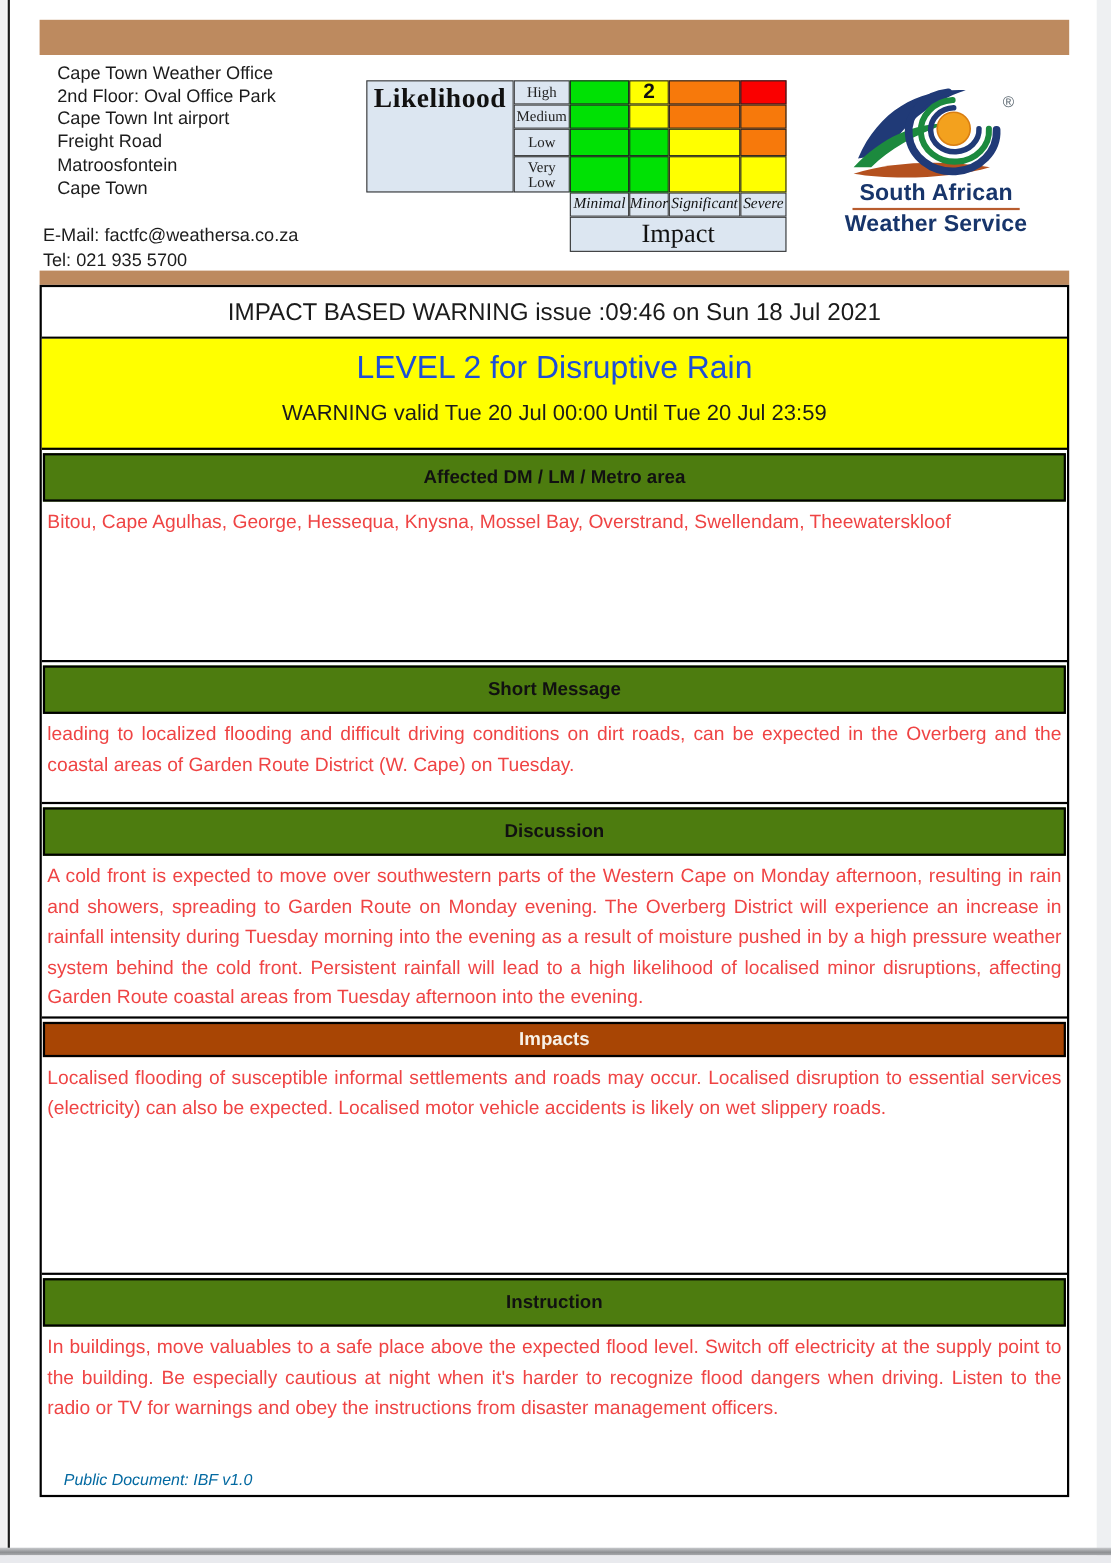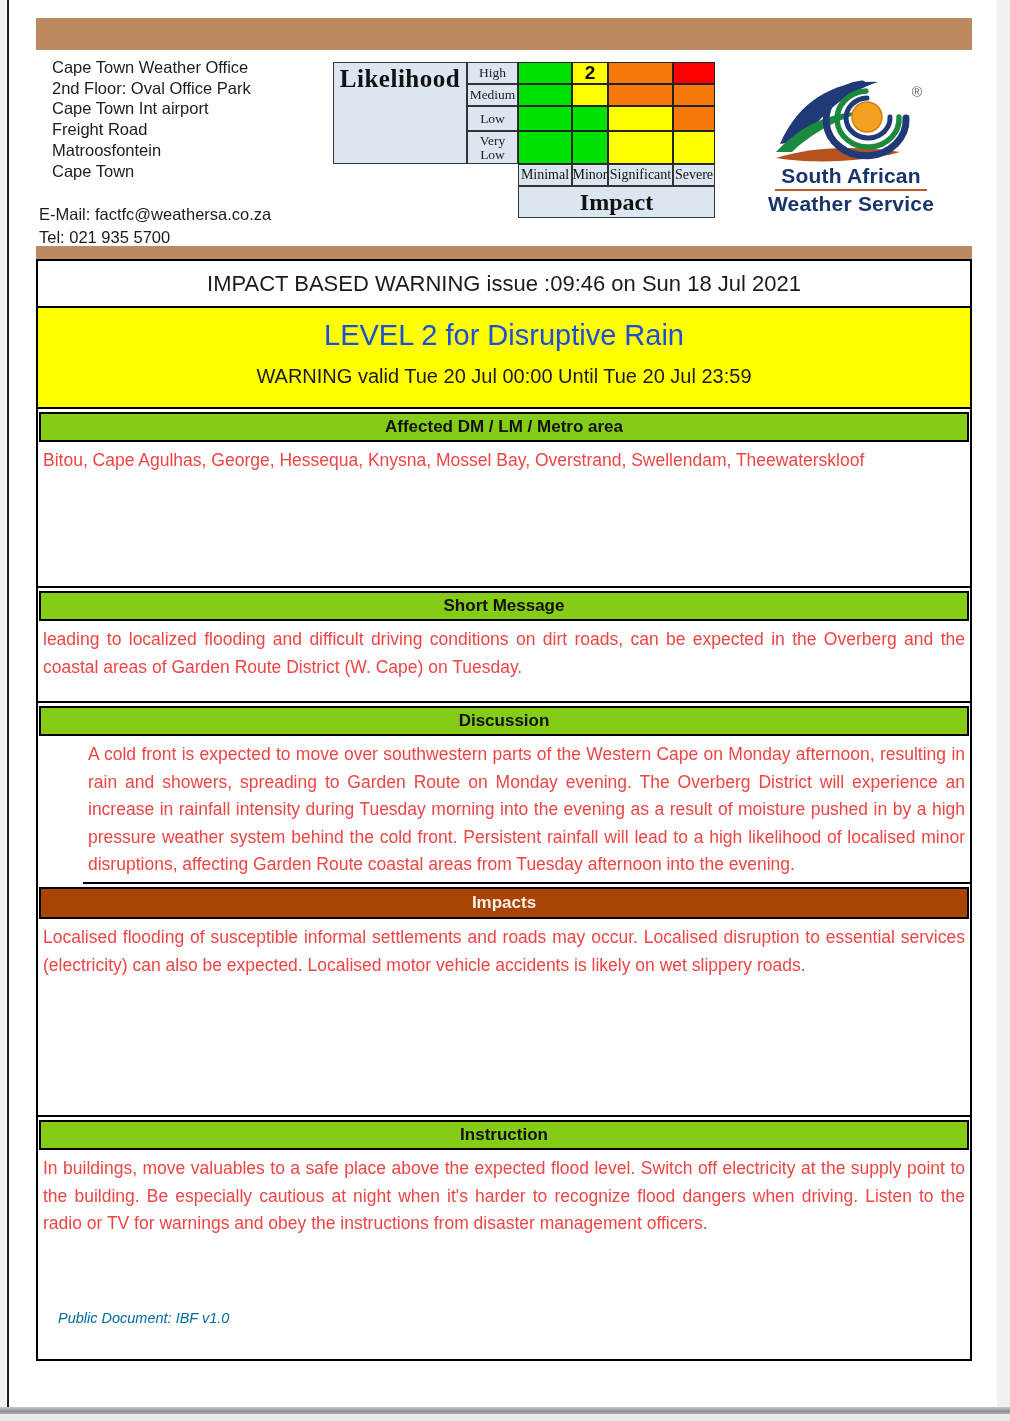--- a/index.html
+++ b/index.html
@@ -13,59 +13,59 @@
                  background:linear-gradient(#c7c9cc,#8e9093 60%,#aaacaf); }
   .bottom-strip{ position:absolute; left:0; top:1414px; width:1010px; height:7px; background:#e9eaee; }
 
   .brown-bar-1 { position:absolute; left:36px; top:18px;  width:936px; height:32px; background:#bd8a5f; }
   .brown-bar-2 { position:absolute; left:36px; top:246px; width:936px; height:13px; background:#bd8a5f; }
 
   .address { position:absolute; left:52px; top:57px; font-size:16.5px; line-height:20.7px; color:#1c1c1c; }
   .contact { position:absolute; left:39px; top:203px; font-size:16.5px; line-height:23px; color:#1c1c1c; }
 
   
-  .matrix { position:absolute; left:333px; top:62px;
+  .matrix { position:absolute; left:333px; top:73px;
             display:grid;
             grid-template-columns:134px 51px 54px 36px 65px 42px;
             grid-template-rows:22px 22px 25px 33px 22px 32px;
             font-family:"Liberation Serif", serif; }
   .m-box  { border:1px solid #333; display:flex; align-items:center; justify-content:center; text-align:center; }
   .m-label-bg { background:#dce6f1; }
   .m-likelihood { grid-area:1/1/5/2; font-weight:bold; font-size:25px; align-items:flex-start; padding-top:2px; letter-spacing:.5px; }
   .m-rowlab { grid-column:2/3; font-size:13.5px; line-height:14px; color:#222; }
-  .m-collab { grid-row:5/6; font-size:14px; }
-  .m-impact { grid-area:6/3/7/7; font-weight:bold; font-size:24px; }
+  .m-collab { grid-row:5/6; font-size:14px;font-style:italic; }
+  .m-impact { grid-area:6/3/7/7; font-weight:normal; font-size:24px; }
   .m-cell   { border:1px solid #222; display:flex; align-items:center; justify-content:center;
               font-family:"Liberation Sans", sans-serif; font-weight:bold; font-size:19px; color:#111; }
 
   
   .logo { position:absolute; left:762px; top:72px; width:178px; height:150px; text-align:center; }
   .logo svg { display:block; margin:0 auto; }
   .logo-reg { position:absolute; right:18px; top:12px; font-size:14px; color:#5b6770; }
   .logo-text { font-weight:bold; color:#17356b; font-size:21px; line-height:24px; letter-spacing:.2px; }
   .logo-underline { width:152px; height:2px; background:#b85c2e; margin:1px auto 1px auto; }
 
   
   .doc { position:absolute; left:36px; top:259px; width:936px; height:1102px;
          border:2.5px solid #000; background:#fff; display:flex; flex-direction:column; }
   .issue-box  { height:47px; border-bottom:2.5px solid #000; display:flex; align-items:center; justify-content:center;
                 font-size:22px; color:#1b1b1b; }
   .level-box  { height:101px; border-bottom:2.5px solid #000; background:#ffff00; text-align:center; }
   .level-title{ font-size:29px; margin-top:11px; color:#1d4ed8; }
   .valid-line { font-size:20px; margin-top:13px; color:#1b1b1b; }
 
-  .sec-header { border:2px solid #000; margin:3px 1px 0 1px; height:30px;
-                background:#84cc16; display:flex; align-items:center; justify-content:center;
+  .sec-header { border:2px solid #000; margin:3px 1px 0 1px; height:44px;
+                background:#4d7c0f; display:flex; align-items:center; justify-content:center;
                 font-weight:bold; font-size:17px; }
   .sec-header.brown { background:#a84504; color:#f8f1e7; height:32px; }
   .sec-body  { padding:5px 5px 0 5px; font-size:17.5px; line-height:27.5px;
                text-align:justify; color:#ef4444; }
   .b-affected    { height:146px; border-bottom:2.5px solid #000; }
   .b-short       { height:82px;  border-bottom:2.5px solid #000; }
-  .b-discussion  { height:148px; border-bottom:2.5px solid #000;margin-left:45px; }
+  .b-discussion  { height:148px; border-bottom:2.5px solid #000; }
   .b-impacts     { height:198px; border-bottom:2.5px solid #000; }
   .b-instruction { height:126px; }
   .doc-footer { padding-left:20px; font-style:italic; font-size:14.5px; color:#0369a1; display:flex; align-items:center; flex:1; }
 </style>
 </head>
 <body>
 
 <div class="viewport">
   <div class="edge-left"></div>
   <div class="page-rule"></div>

